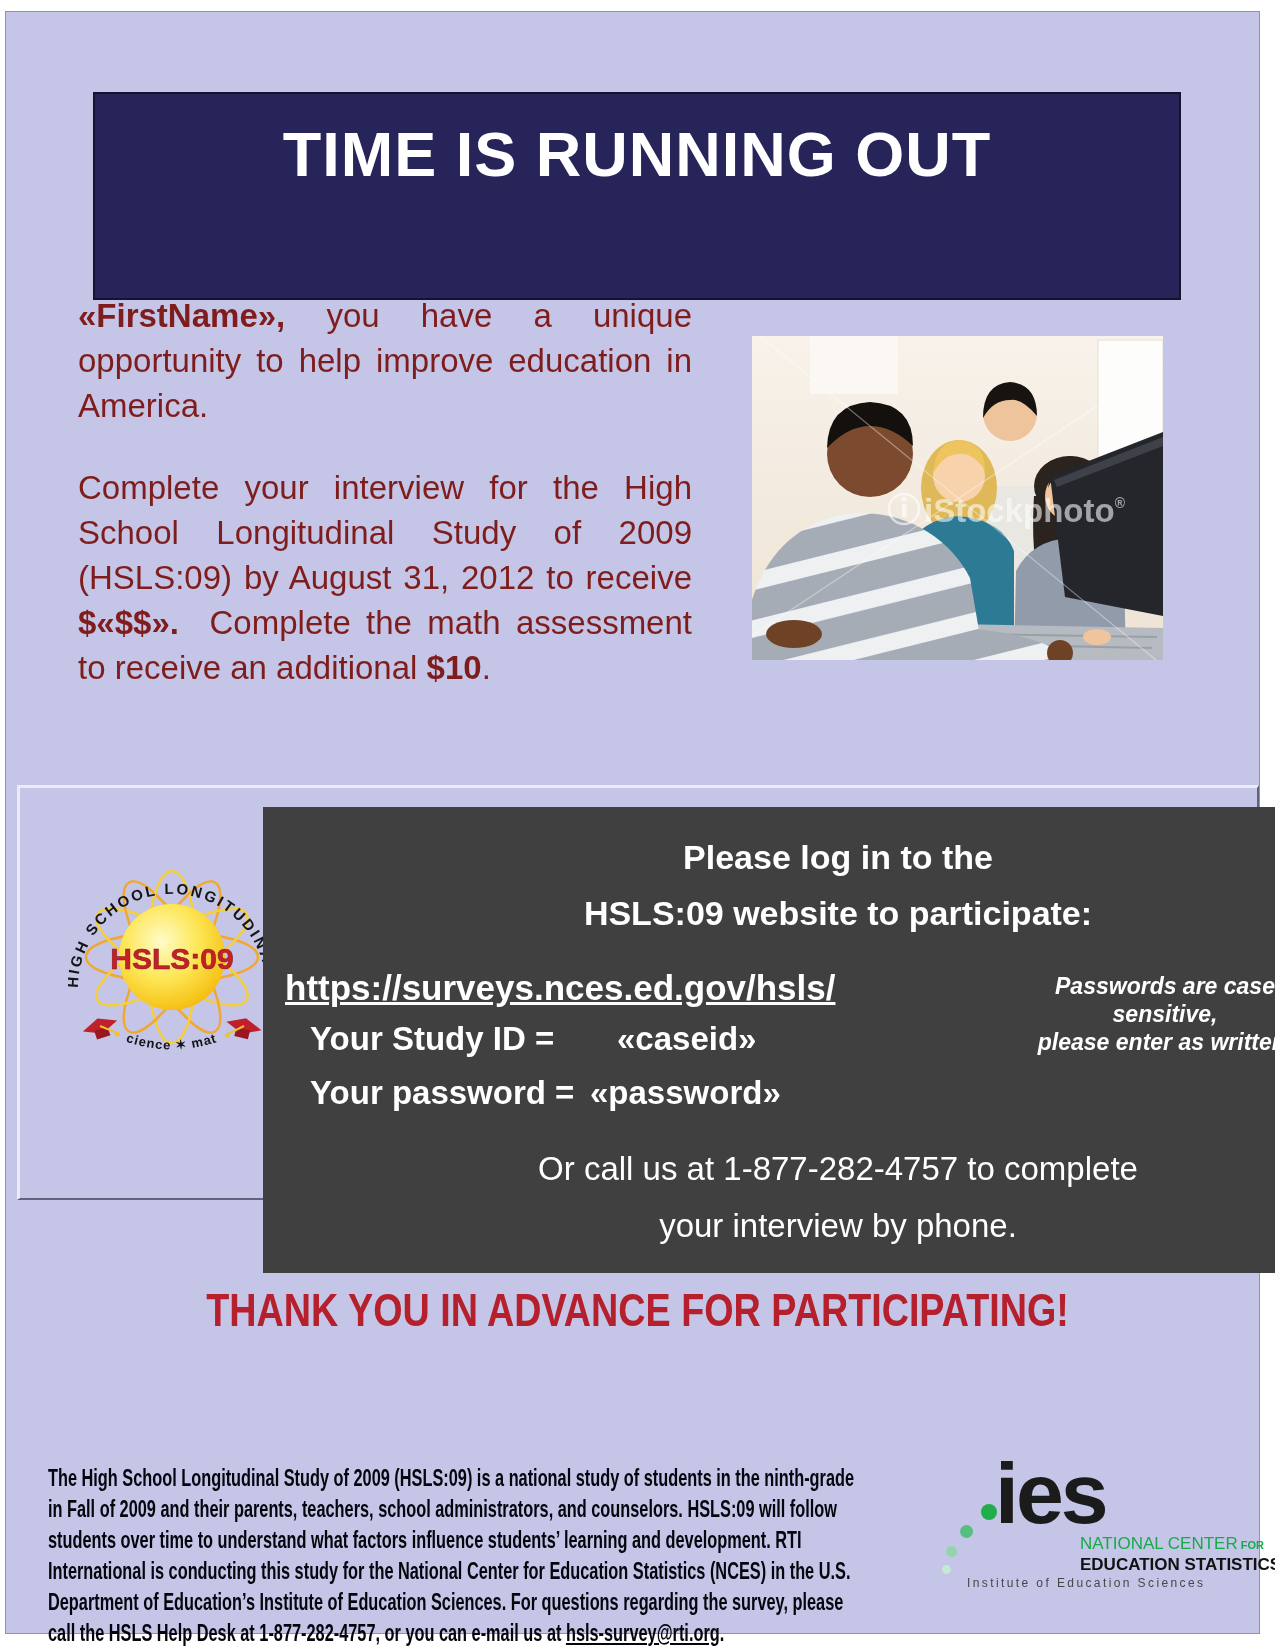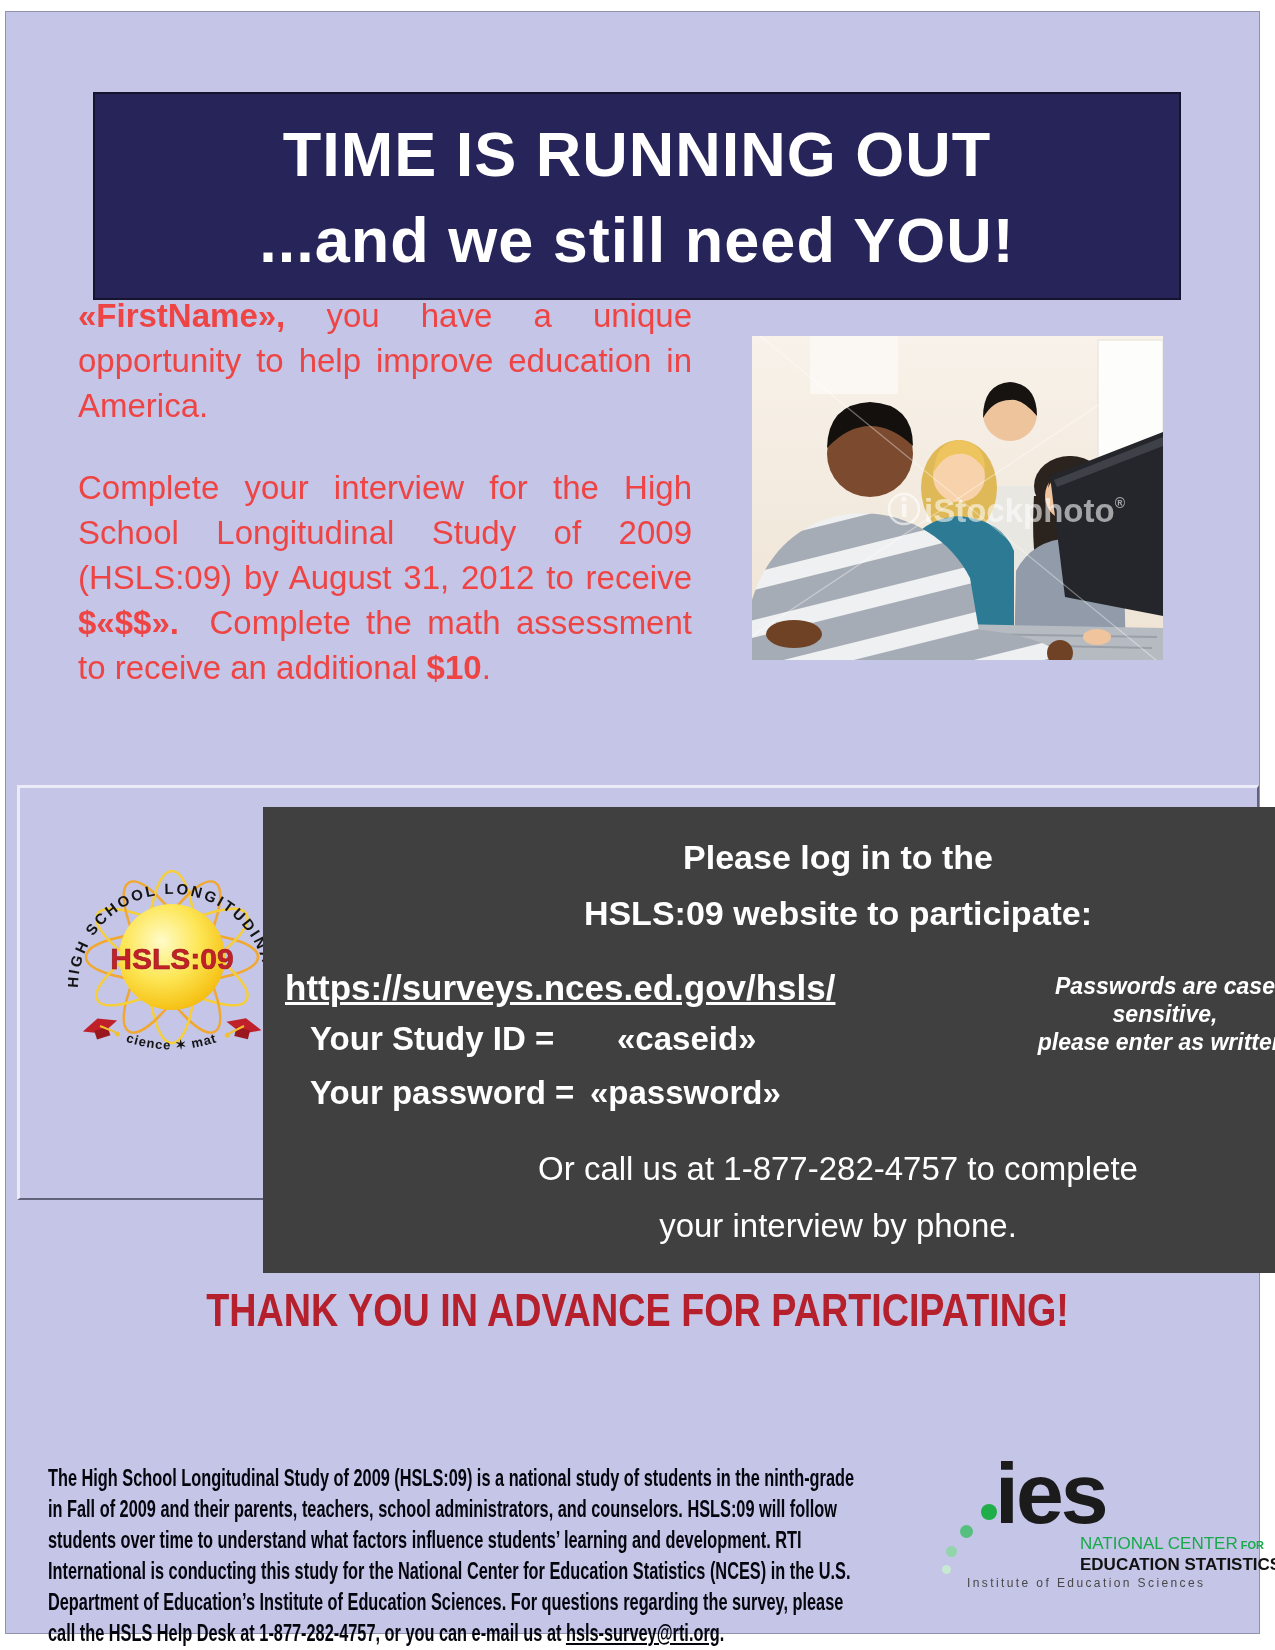--- a/index.html
+++ b/index.html
@@ -9,21 +9,21 @@
           background:#c4c5e7;border:1px solid #8f91ad;}
 
   
   .header-box{position:absolute;left:93px;top:45px;width:1088px;height:208px;
               background:#272459;border:2px solid #16132f;box-sizing:border-box;
               text-align:center;color:#ffffff;margin-top:47px;}
   .header-line{font-weight:bold;font-size:63px;line-height:86px;letter-spacing:1px;white-space:nowrap;}
   .header-line.l1{margin-top:17px;}
 
   
-  .intro{position:absolute;left:78px;top:293px;width:614px;color:#ef4444;
+  .intro{position:absolute;left:78px;top:293px;width:614px;color:#7f1d1d;
          font-size:33px;line-height:45px;text-align:justify;}
   .intro p{margin:0;white-space:pre-wrap;}
   .intro p + p{margin-top:37px;}
   .b{font-weight:bold;}
 
   
   .photo{position:absolute;left:752px;top:336px;width:411px;height:324px;overflow:hidden;}
 
   
   .panel{position:absolute;left:17px;top:785px;width:1242px;height:415px;box-sizing:border-box;
@@ -77,21 +77,20 @@
             color:#474747;white-space:nowrap;}
 </style>
 </head>
 <body>
 
 <div id="page">
   <div class="canvas"></div>
 
   <div class="header-box">
     <div class="header-line l1">TIME IS RUNNING OUT</div>
-    <div class="header-line l2">...and we still need YOU!</div>
   </div>
 
   <div class="intro">
     <p><span class="b">«FirstName»,</span><span> you have a unique opportunity to help improve education in America.</span></p>
     <p><span>Complete your interview for the High School Longitudinal Study of 2009 (HSLS:09) by August 31, 2012 to receive </span><span class="b">$«$$».</span><span>  Complete the math assessment to receive an additional </span><span class="b">$10</span><span>.</span></p>
   </div>
 
   <div class="photo">
     <svg width="411" height="324" viewBox="0 0 411 324" xmlns="http://www.w3.org/2000/svg">
       <defs>

